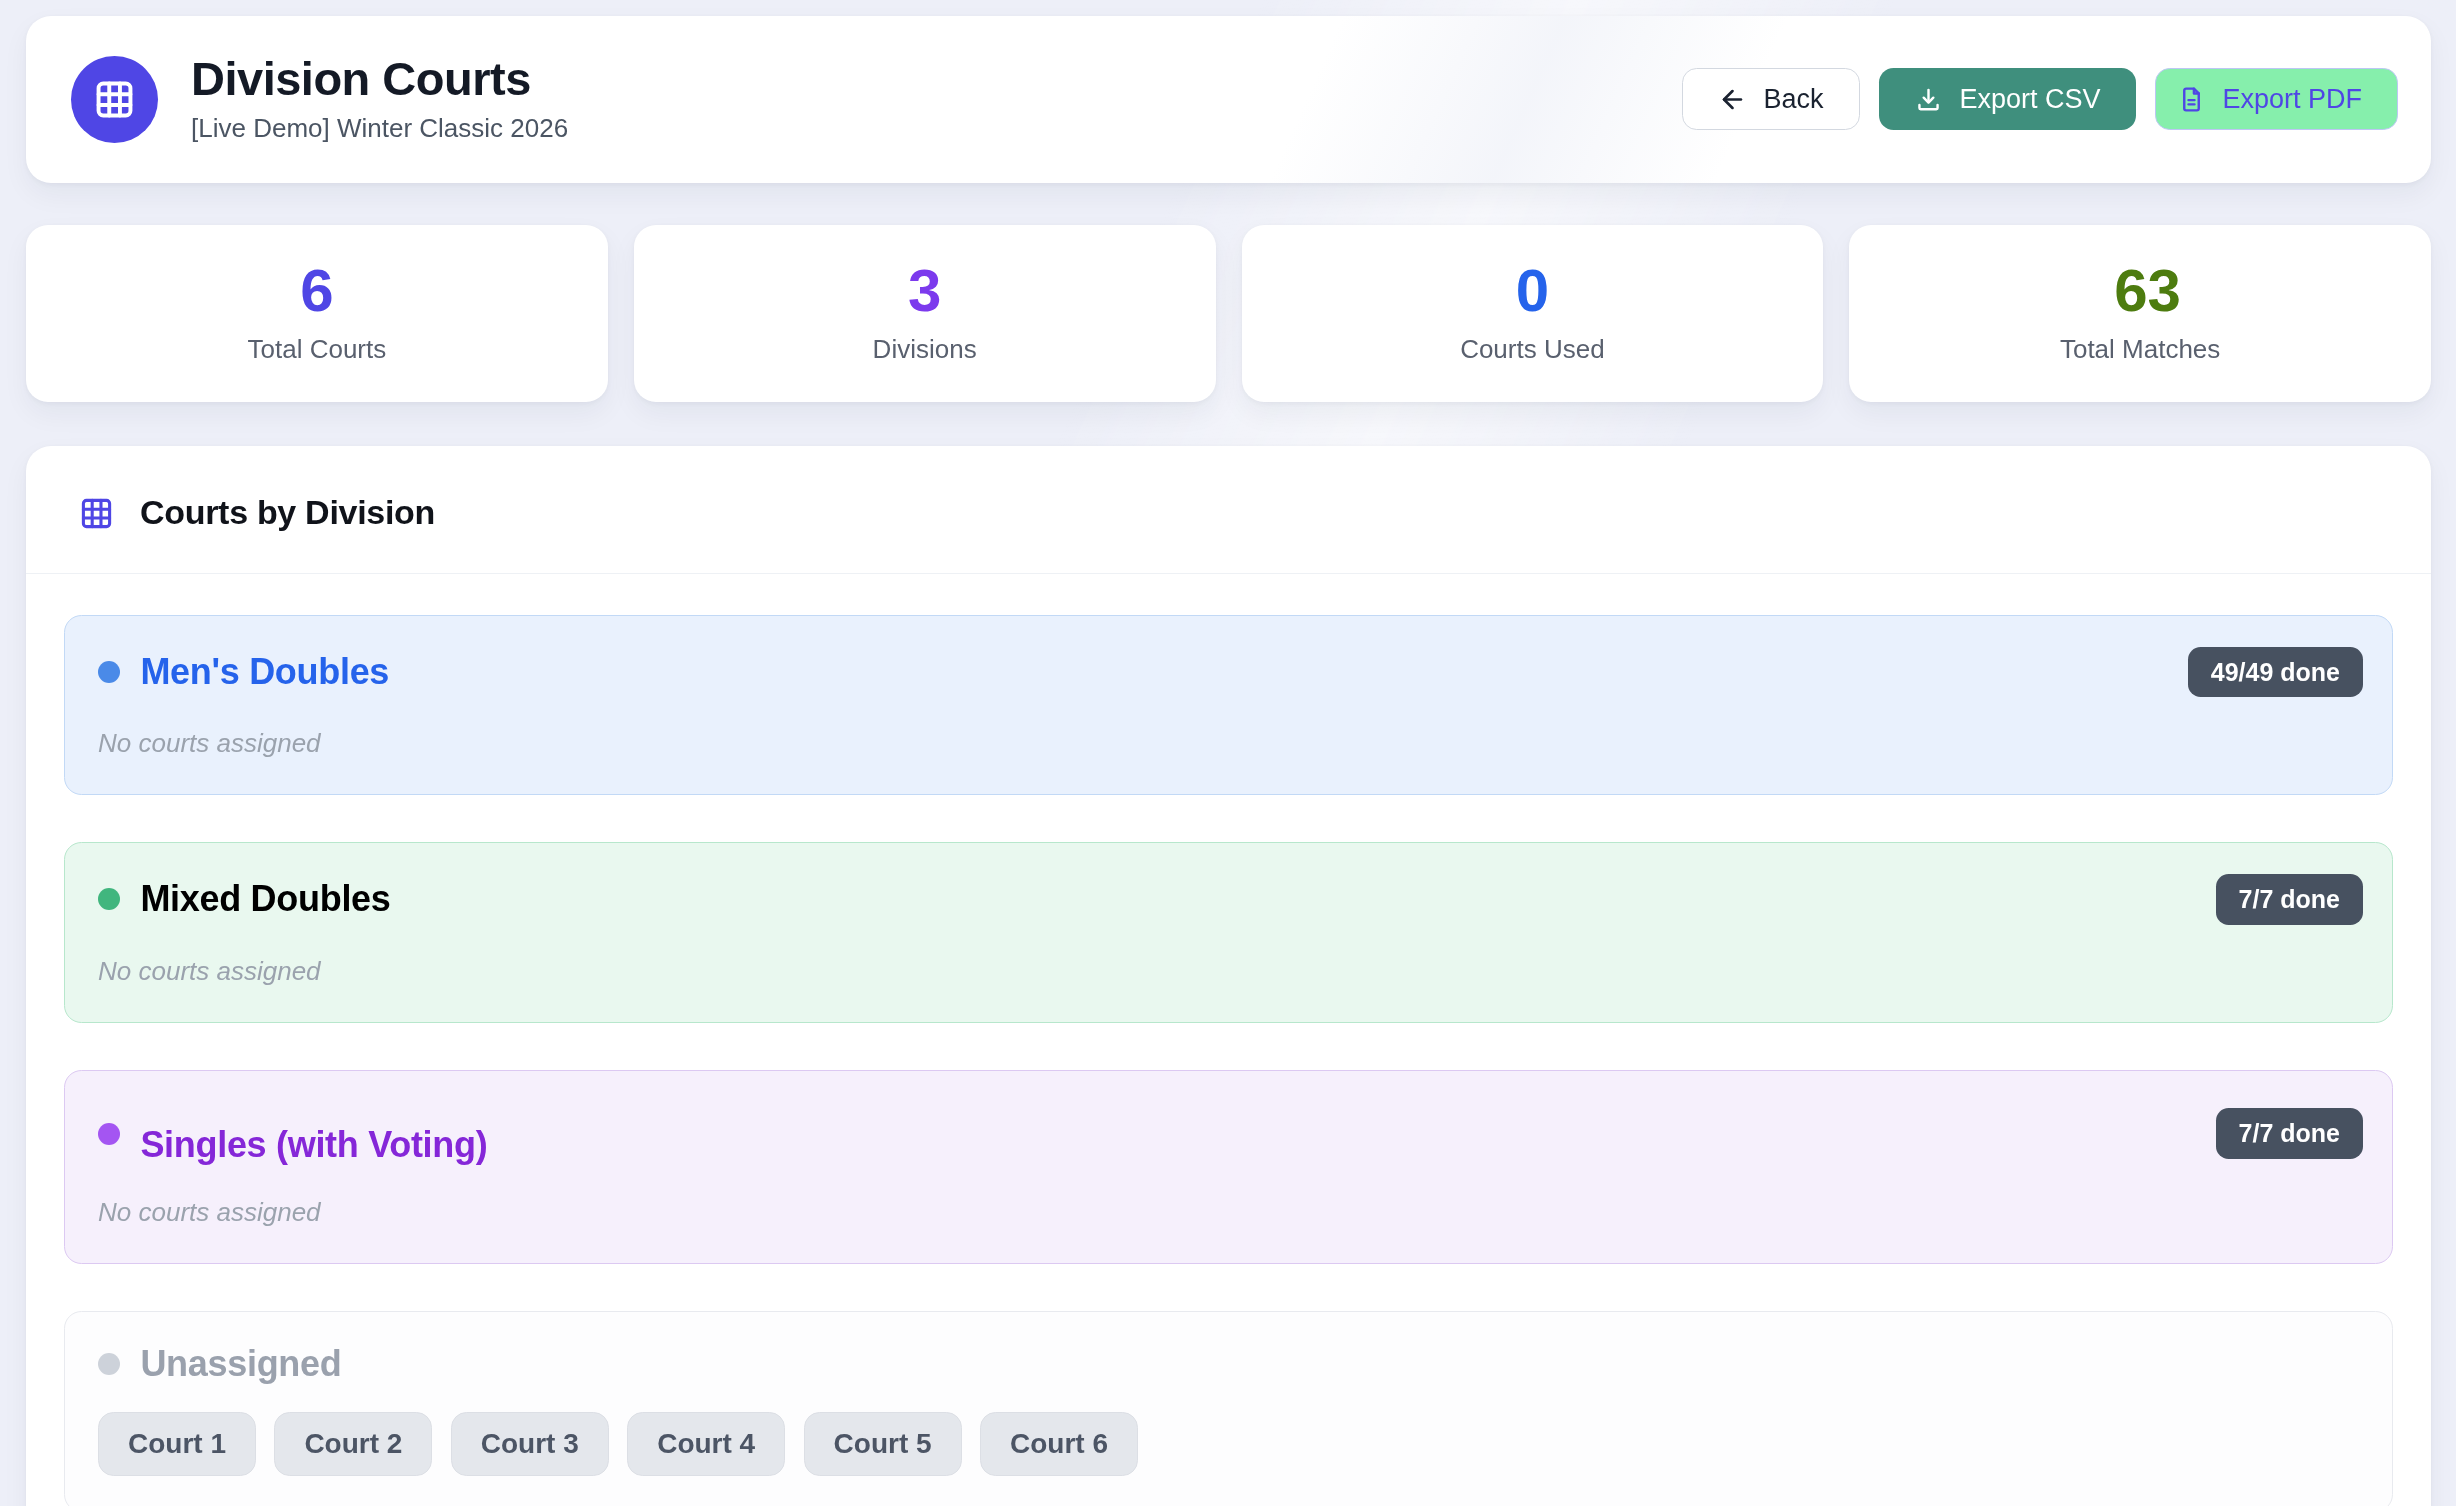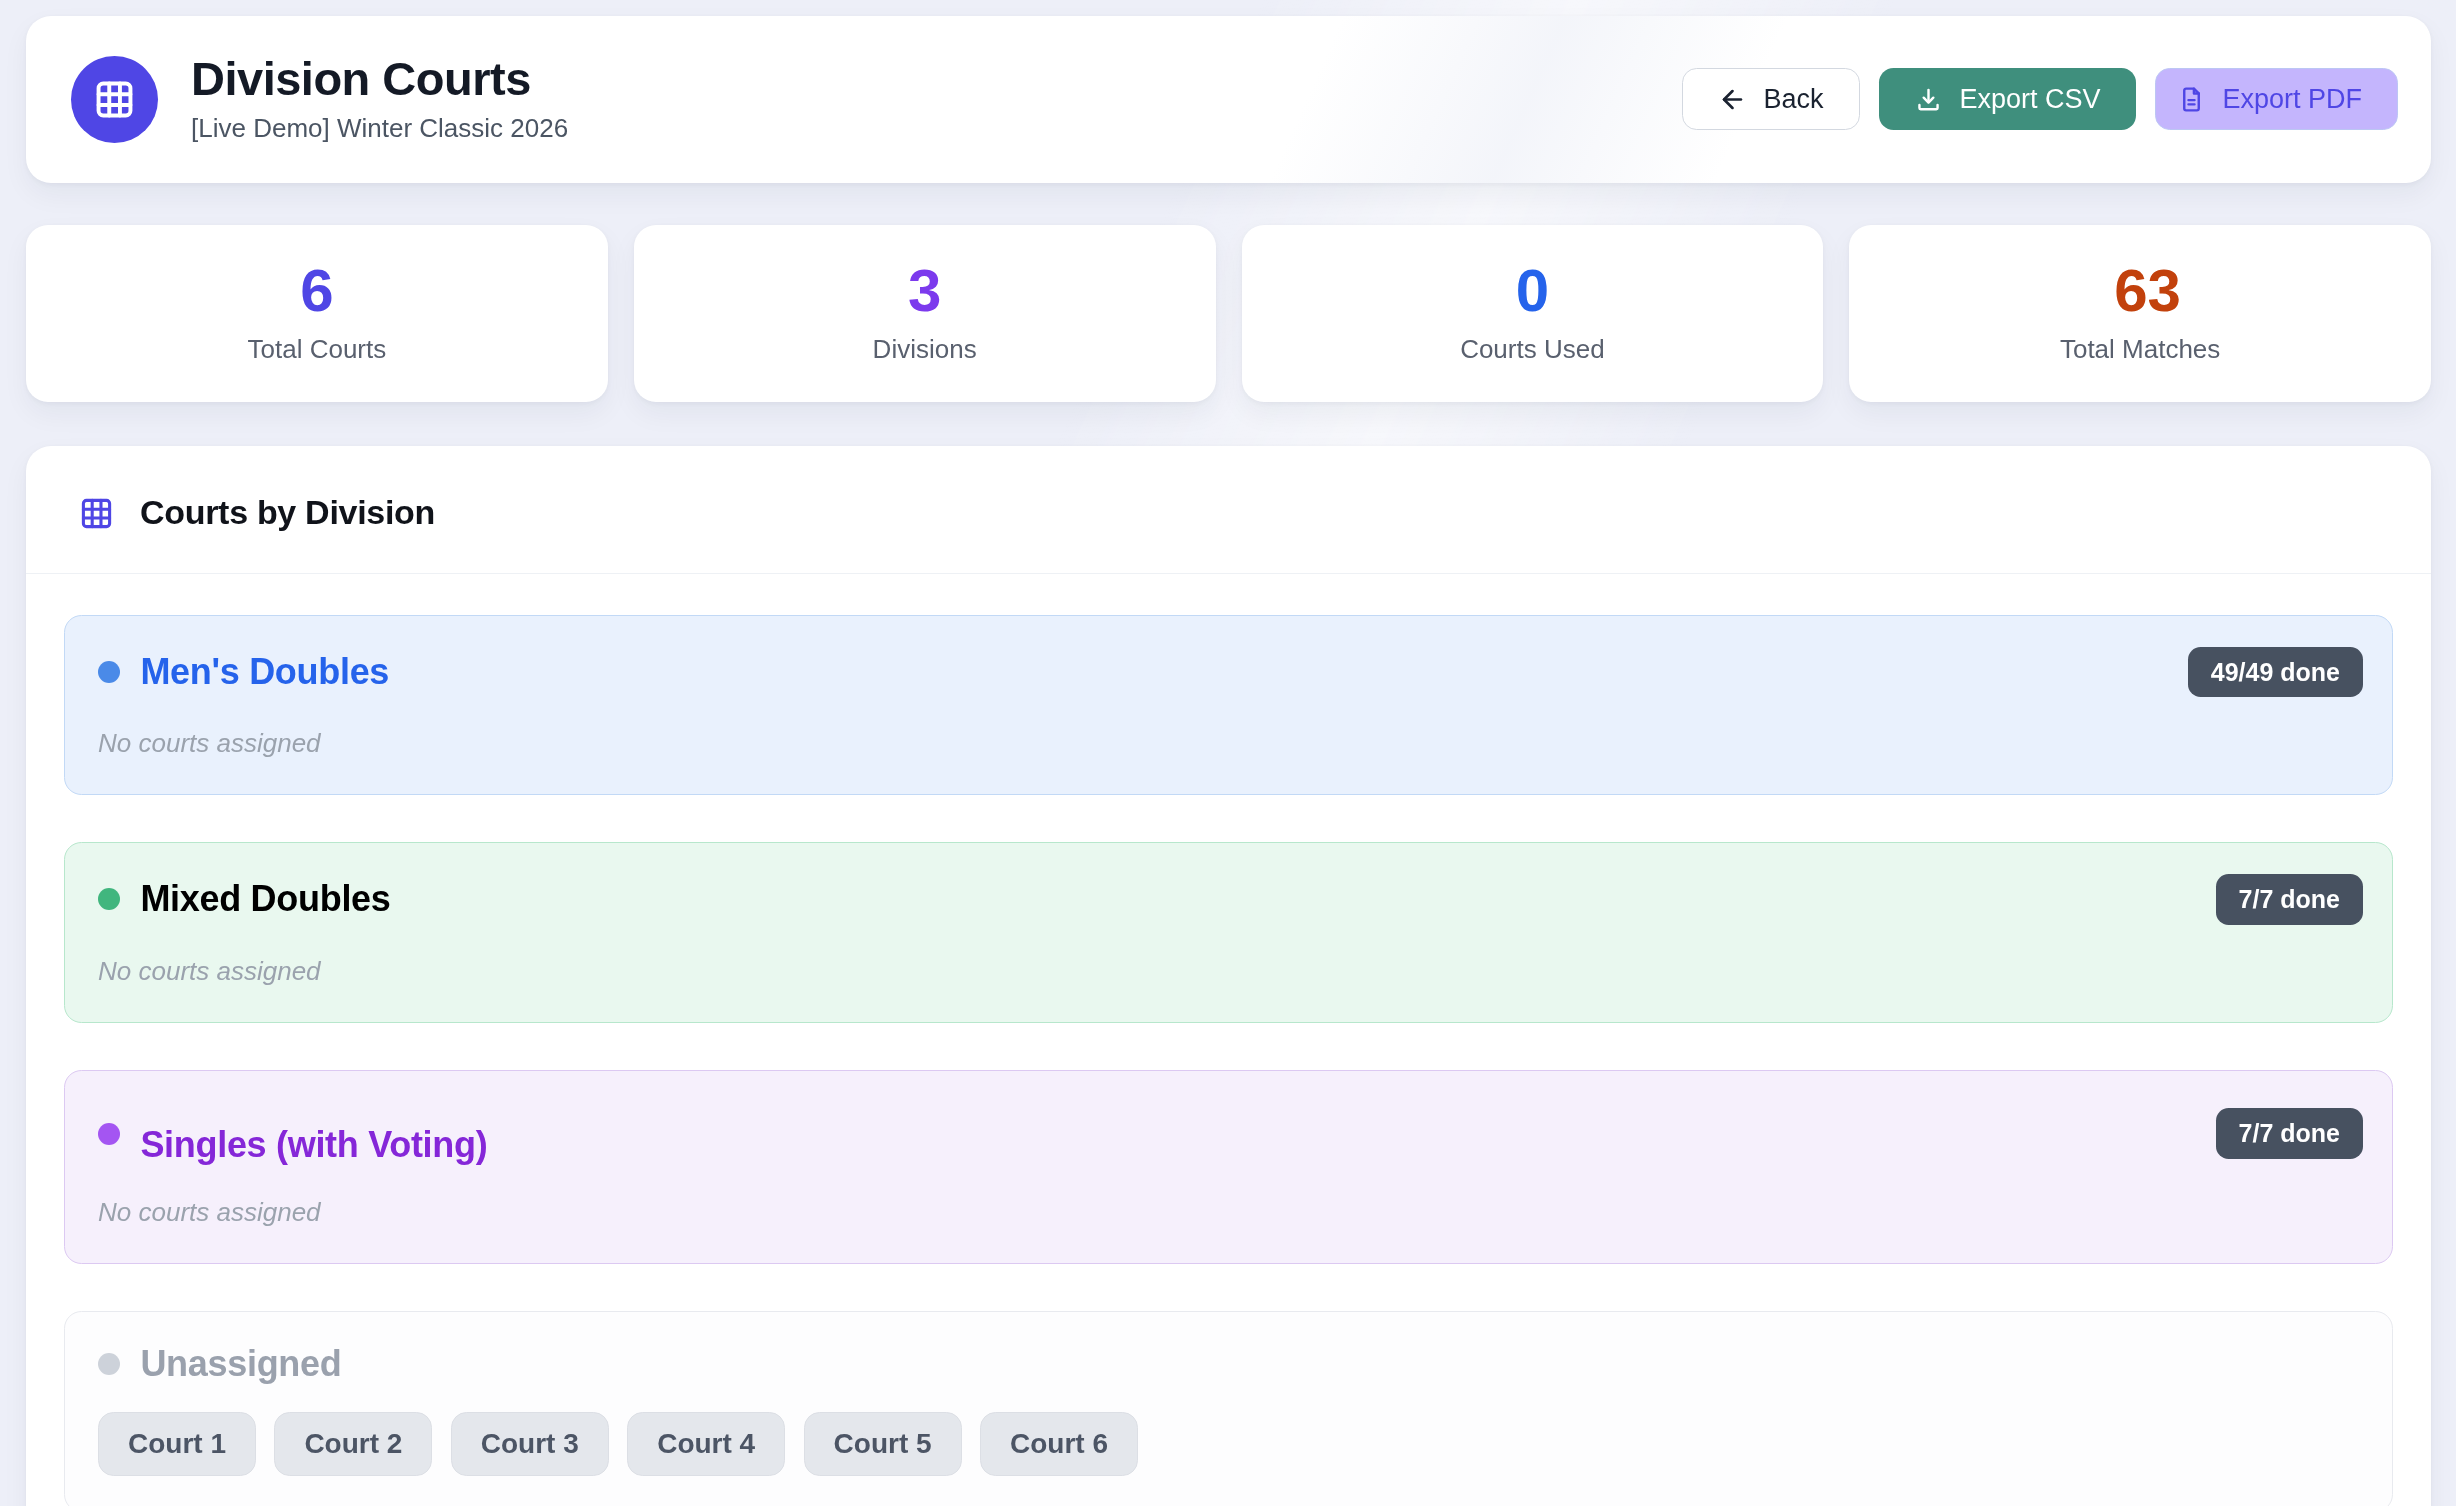--- a/index.html
+++ b/index.html
@@ -25,21 +25,21 @@
   .app-icon svg{width:45px;height:45px;}
   h1{margin:0;font-size:47px;line-height:1.05;letter-spacing:-0.5px;color:#141a26;font-weight:700;}
   .subtitle{font-size:26px;color:#4b5563;margin-top:9.7px;}
   .h-actions{display:flex;gap:19.4px;position:relative;z-index:1;}
   .btn{display:flex;align-items:center;gap:16.5px;height:62px;padding:0 35px;
     border-radius:14.6px;font-size:27px;font-weight:500;cursor:pointer;border:none;
     font-family:inherit;box-sizing:border-box;}
   .btn svg{width:29px;height:29px;display:block;}
   .btn-back{background:#fff;border:1.9px solid #d3d8e0;color:#1a2230;}
   .btn-csv{background:#3f8f7d;color:#fff;}
-  .btn-pdf{background:#c4b5fd;border:1.9px solid #bcc6f4;color:#4f46e5;padding-left:21px;}
+  .btn-pdf{background:#86efac;border:1.9px solid #bcc6f4;color:#4f46e5;padding-left:21px;}
   
   .stats{display:grid;grid-template-columns:repeat(4,1fr);gap:26px;margin:42px 26px 0;}
   .stat{border-radius:22px;text-align:center;padding:31px 0 37px;}
   .stat-value{font-size:60px;font-weight:700;line-height:1.15;}
   .stat-label{font-size:26px;color:#59606e;margin-top:9.7px;}
   
   .main{margin:44px 26px 31px;padding-bottom:47px;}
   .main-head{display:flex;align-items:flex-end;gap:25px;padding:47px 37px 41px 52px;}
   .main-head h2{margin:0;font-size:34px;color:#10131a;letter-spacing:-0.3px;}
   .sec-icon svg{width:37px;height:37px;display:block;}
@@ -116,21 +116,21 @@
     </div>
     <div class="card stat">
       <div class="stat-value" style="color: rgb(124, 58, 237);">3</div>
       <div class="stat-label">Divisions</div>
     </div>
     <div class="card stat">
       <div class="stat-value" style="color: rgb(37, 99, 235);">0</div>
       <div class="stat-label">Courts Used</div>
     </div>
     <div class="card stat">
-      <div class="stat-value" style="color: #c2410c; margin-left: 15px;">63</div>
+      <div class="stat-value" style="color: #4d7c0f; margin-left: 15px;">63</div>
       <div class="stat-label">Total Matches</div>
     </div>
   </section>
 
   <section class="card main">
     <div class="main-head">
       <span class="sec-icon">
         <svg viewBox="0 0 24 24" fill="none" stroke="#4f46e5" stroke-width="2" stroke-linecap="round" stroke-linejoin="round">
           <rect x="3.5" y="3.5" width="17" height="17" rx="2"></rect>
           <path d="M3.5 9.2h17M3.5 14.9h17M9.2 3.5v17M14.9 3.5v17"></path>

